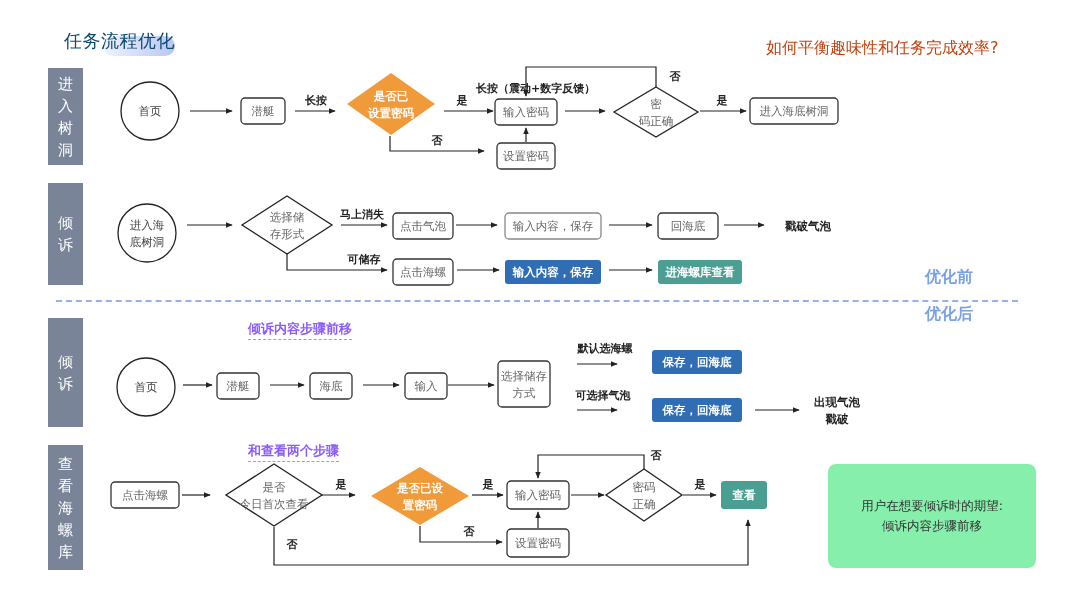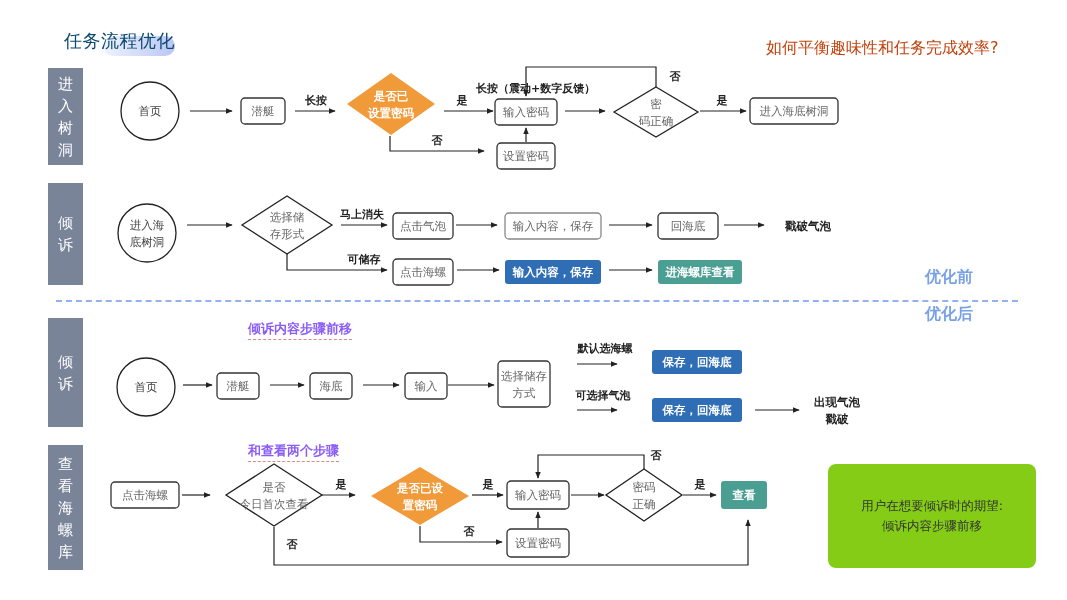--- a/index.html
+++ b/index.html
@@ -7,21 +7,21 @@
   svg{position:absolute;left:0;top:0;}
   .title-hl{position:absolute;left:103px;top:36px;width:72px;height:20px;border-radius:10px;background:linear-gradient(90deg,rgba(190,205,250,0.25),#b9c6f3);}
   .page-title{position:absolute;left:64px;top:29px;font-size:18px;color:#0c4a6e;letter-spacing:0.5px;}
   .question{position:absolute;left:766px;top:38px;font-size:16px;color:#c2410c;}
   .stage{position:absolute;right:94px;font-size:16px;font-weight:bold;color:#7aa1e6;}
   .stage.before{top:267px;}
   .stage.after{top:304px;}
   .lane{position:absolute;left:48px;width:35px;background:#7a8499;color:#fff;font-size:15px;display:flex;flex-direction:column;align-items:center;justify-content:center;line-height:22px;}
   .lane span{display:block;}
   .note-red{position:absolute;font-size:13px;font-weight:bold;color:#8b5cf6;border-bottom:1px dashed #d98b84;padding-bottom:1px;margin-left:8px;}
-  .note-box{position:absolute;left:828px;top:464px;width:208px;height:104px;border-radius:8px;background:#84cc16;display:flex;flex-direction:column;align-items:center;justify-content:center;font-size:12.5px;color:#333;line-height:20px;text-align:center;}
+  .note-box{position:absolute;left:828px;top:464px;width:208px;height:104px;border-radius:8px;background:#86efac;display:flex;flex-direction:column;align-items:center;justify-content:center;font-size:12.5px;color:#333;line-height:20px;text-align:center;}
   .divider{position:absolute;left:56px;top:300px;width:962px;border-top:2px dashed #93b2ec;}
   text{font-family:"DejaVu Sans","Liberation Sans",sans-serif;}
 </style>
 </head>
 <body>
 
 <div class="title-hl"></div>
 <div class="page-title">任务流程优化</div>
 <div class="question">如何平衡趣味性和任务完成效率?</div>
 <div class="stage before">优化前</div>

